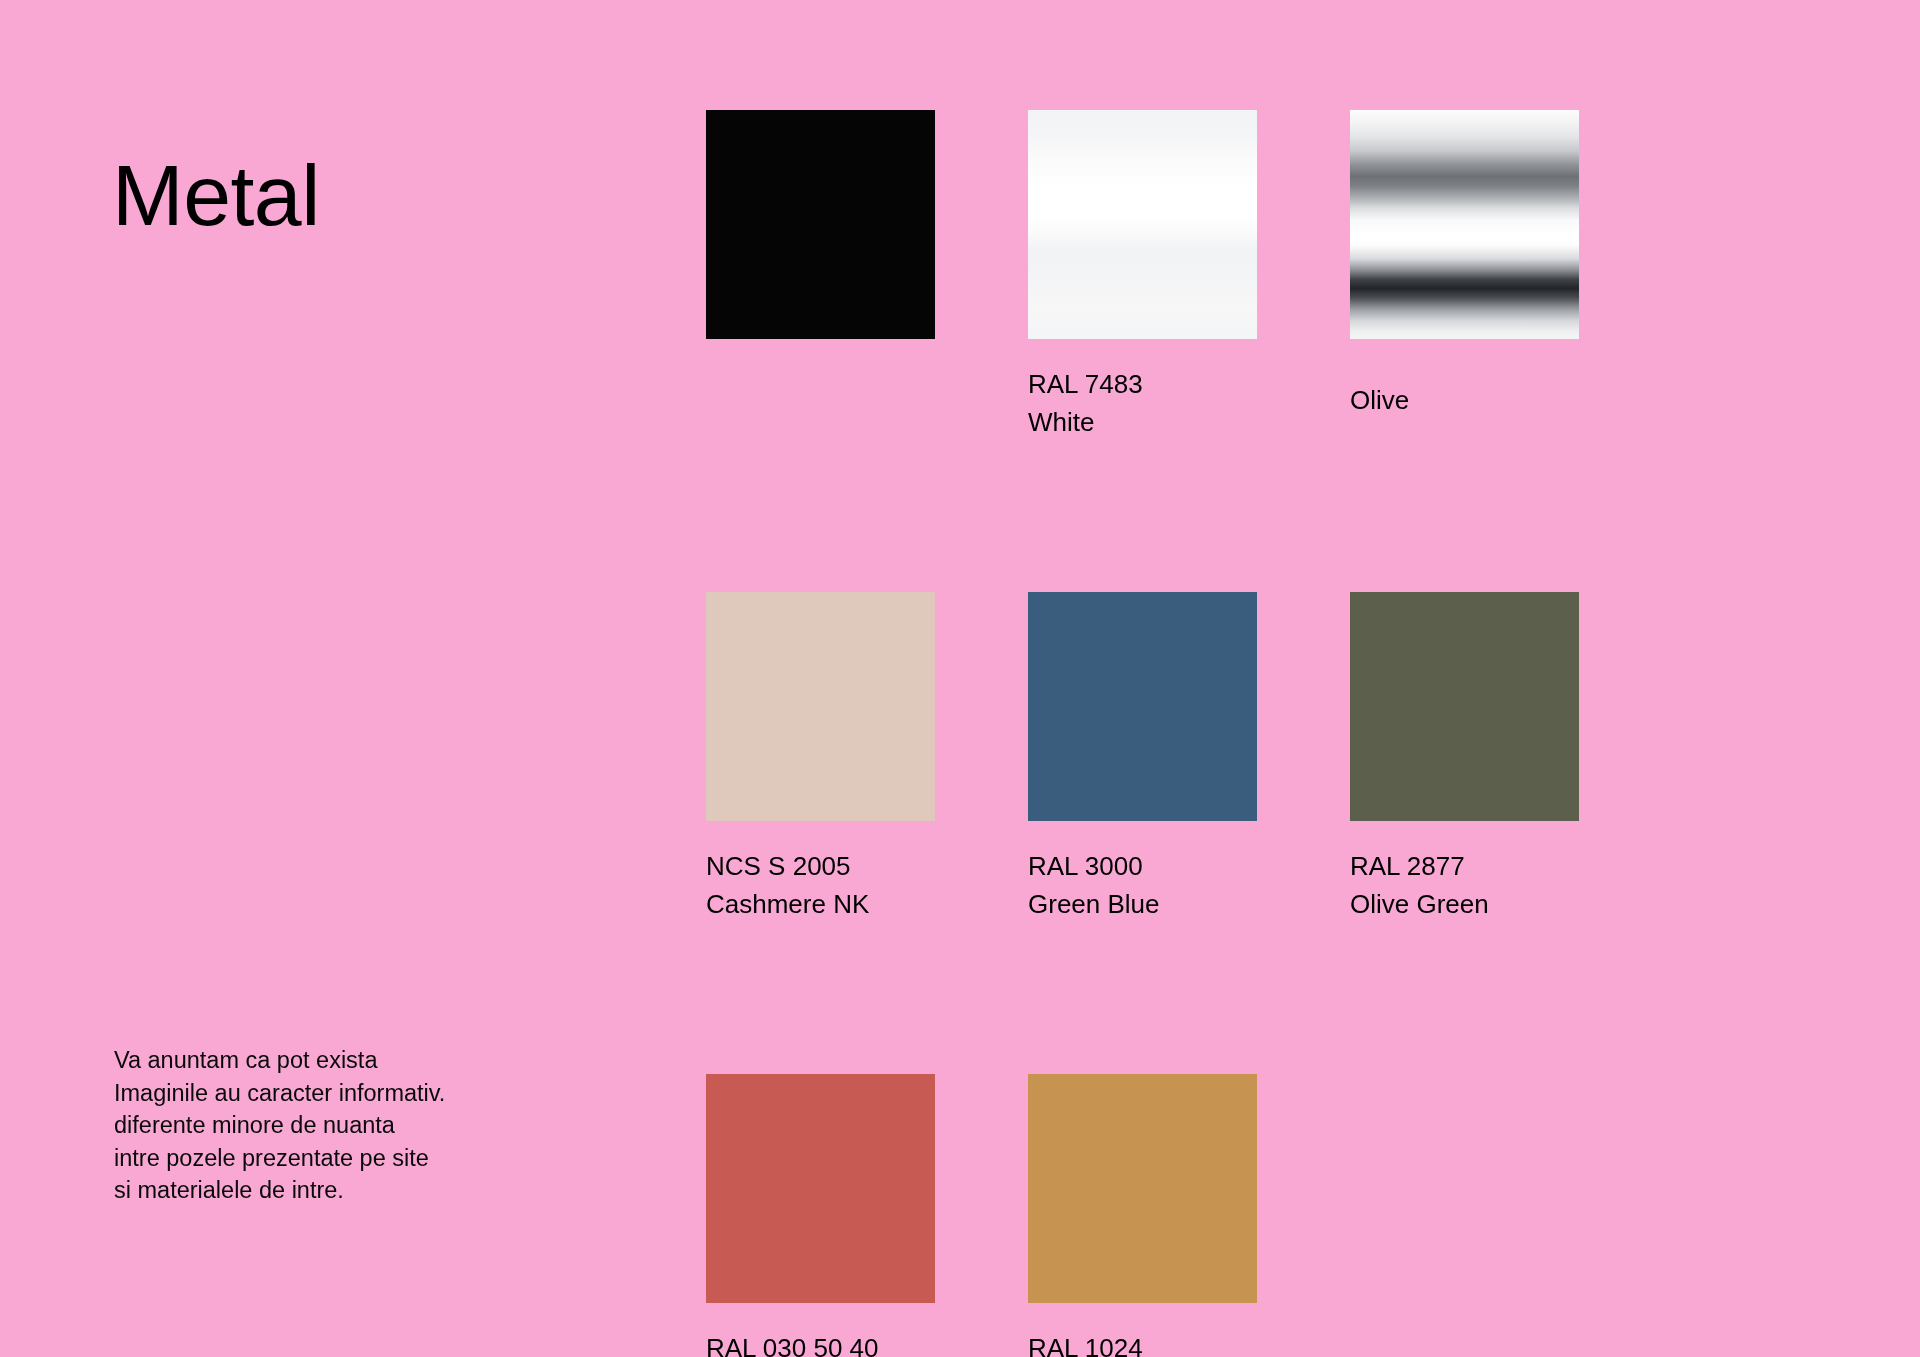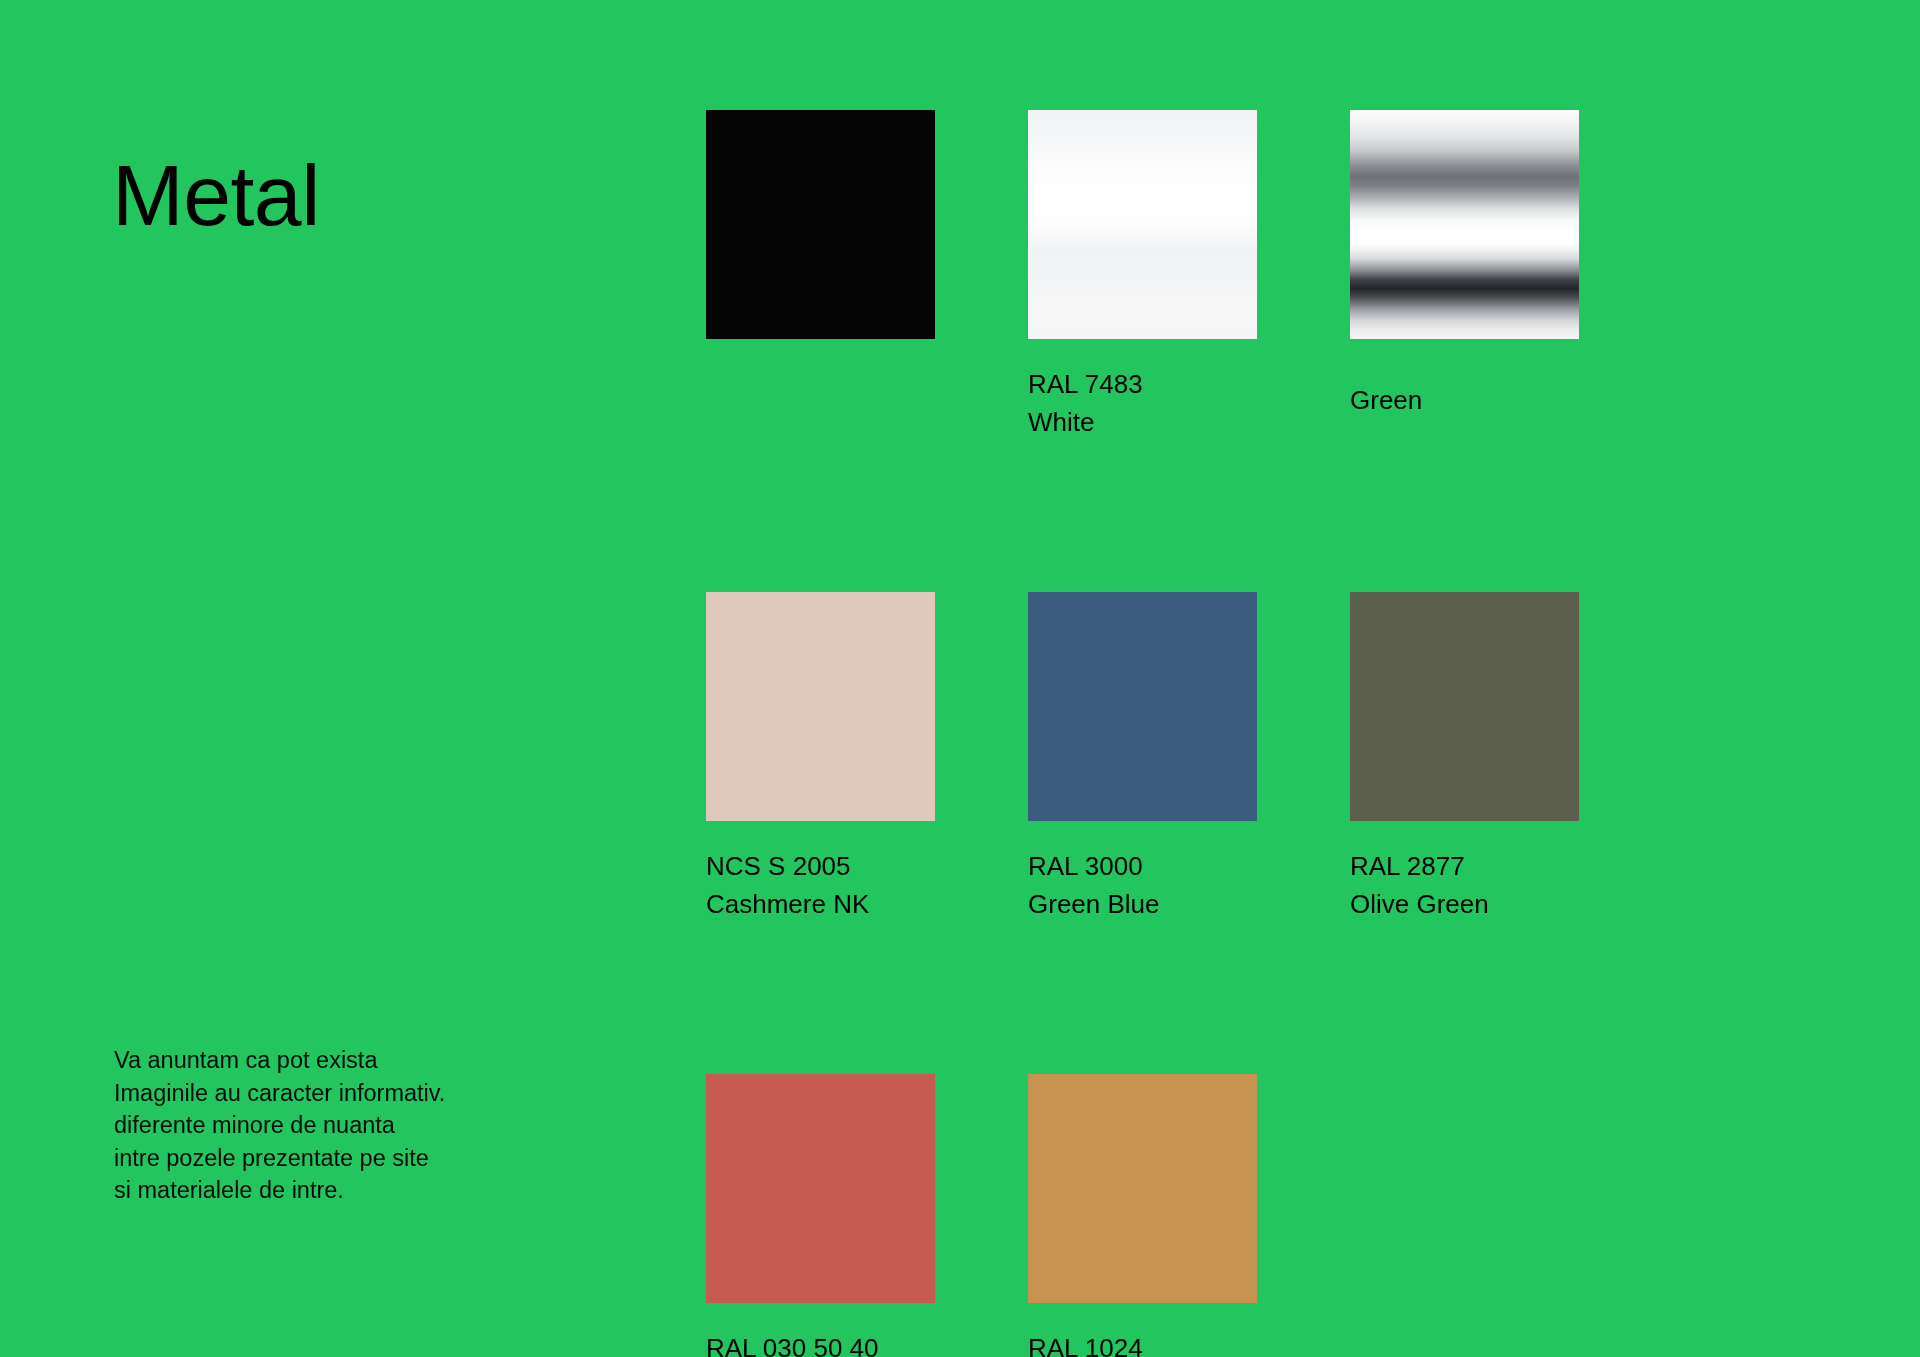--- a/index.html
+++ b/index.html
@@ -14,21 +14,21 @@
     position: relative;
     overflow: hidden;
     font-family: "Liberation Sans", sans-serif;
     color: #000000;
     -webkit-font-smoothing: antialiased;
   }
 
   .page {
     position: absolute;
     inset: 0;
-    background: #22c55e;
+    background: #f9a8d4;
     text-decoration: underline;
   }
 
   
   .page-title {
     position: absolute;
     left: 112px;
     top: 92px;
     font-size: 86px;
     line-height: 1.05;
@@ -148,21 +148,21 @@
       <div class="swatch-cell">
         <span class="swatch-chip finish-gloss-white"></span>
         <div class="swatch-label">
           <span class="lbl-code">RAL 7483</span>
           <span class="lbl-name">White</span>
         </div>
       </div>
       <div class="swatch-cell single-line">
         <span class="swatch-chip finish-chrome"></span>
         <div class="swatch-label">
-          <span class="lbl-code">Green</span>
+          <span class="lbl-code">Olive</span>
         </div>
       </div>
       <div class="swatch-cell">
         <span class="swatch-chip finish-solid" style="background: rgb(222, 201, 188);"></span>
         <div class="swatch-label">
           <span class="lbl-code">NCS S 2005</span>
           <span class="lbl-name">Cashmere NK</span>
         </div>
       </div>
       <div class="swatch-cell">

